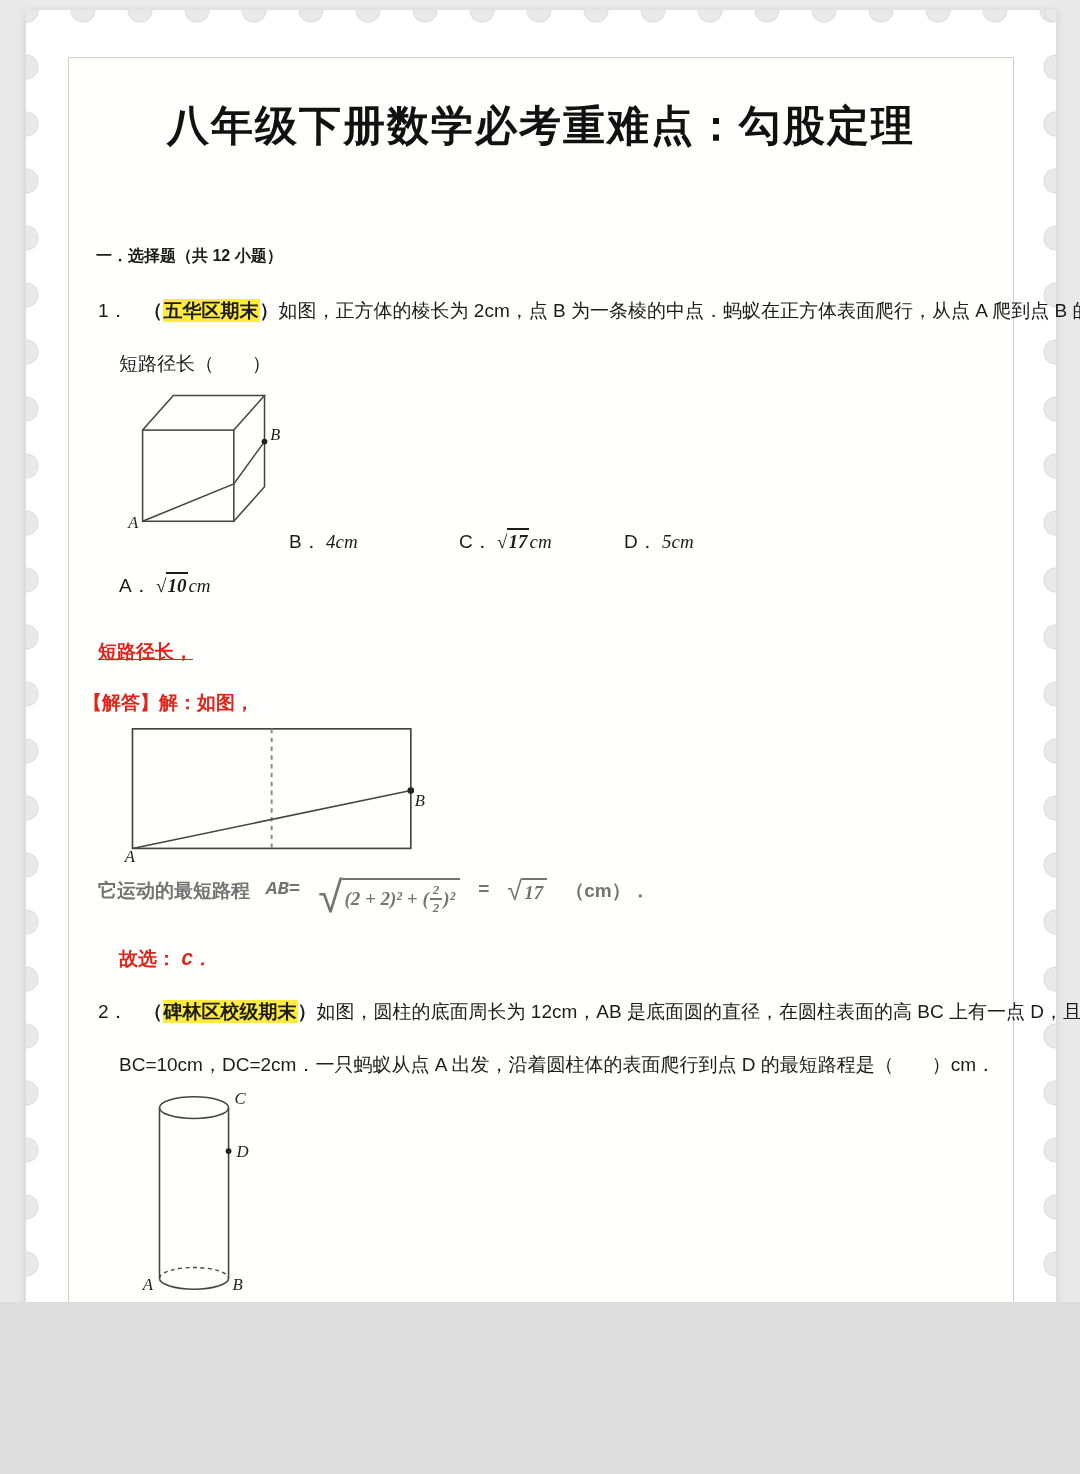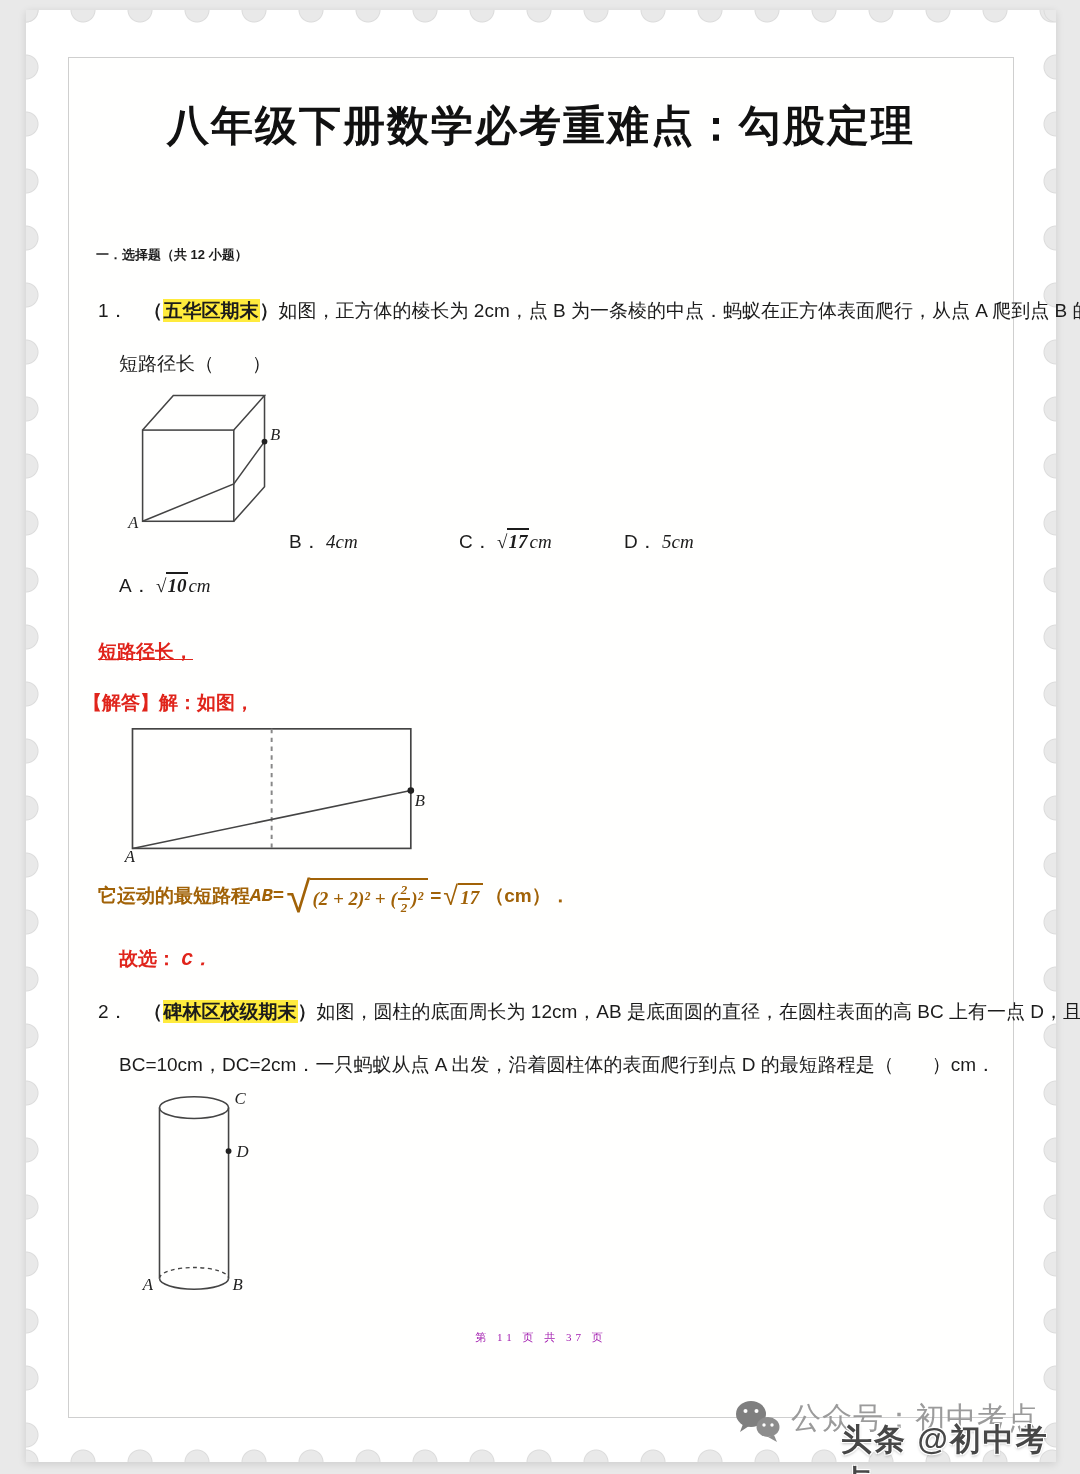--- a/index.html
+++ b/index.html
@@ -1,19 +1,19 @@
 <!DOCTYPE html>
 <html><head>
 <meta charset="utf-8">
 <style>
   * { margin:0; padding:0; box-sizing:border-box; }
   html,body { background:#dddddd; }
   body { font-family:"Liberation Sans","DejaVu Sans",sans-serif; }
   .canvas {
-    position:relative; width:1080px; height:1474px; margin:0 auto;
+    position:relative; width:1080px; height:1302px; margin:0 auto;
     background:#e9e9e9; overflow:hidden;
   }
   
   .stamp {
     position:absolute; left:26px; top:10px; width:1030px; height:1452px;
     background:#ffffff; box-shadow:0 2px 8px rgba(0,0,0,0.12);
   }
   .scallop { position:absolute; pointer-events:none; }
   .scallop.top {
     top:0; left:0; right:0; height:15px;
@@ -37,33 +37,33 @@
   }
   
   .page {
     position:absolute; left:42px; top:47px; right:42px; bottom:44px;
     background:#fffffe; border:1px solid #cfcfcf;
   }
   .abs { position:absolute; white-space:nowrap; }
   .center { left:0; right:0; text-align:center; }
   .doc-title { font-size:42px; font-weight:900; color:#111; letter-spacing:2px; }
   .doc-subtitle { font-size:27px; font-weight:800; color:#e0241b; letter-spacing:1px; }
-  .section-hd { font-size:13px; font-weight:800; color:#1b1b1b; }
+  .section-hd { font-size:16px; font-weight:800; color:#1b1b1b; }
   .qtext { font-size:19px; color:#1c1c1c; }
   .qnum { display:inline-block; margin-right:16px; }
   .hl { background:#ffeb3d; font-weight:800; padding:1px 1px; }
   .bold { font-weight:800; }
   .red { color:#e0241b; }
   .mi { font-family:Liberation Mono, monospace; font-style:italic; }
   .option { font-size:19px; color:#1c1c1c; }
   .option .val { font-family:"Liberation Serif","DejaVu Serif",serif; font-style:italic; }
   .rad-sign { display:inline-block; font-style:normal; font-weight:400; }
   .rad-body { border-top:2px solid currentColor; padding:1px 2px 0 1px; font-weight:800; }
   
-  .formula { display:flex; align-items:center; font-size:19px; font-weight:800; color:#a16207; }
+  .formula { display:flex; align-items:flex-start; font-size:19px; font-weight:800; color:#737373;gap:16px; }
   .formula .mi { font-weight:800; }
   .bigrad { display:inline-flex; align-items:center; margin:0 2px; }
   .bigrad .sign { font-size:44px; font-weight:400; line-height:0.82; transform:translateY(1px); }
   .bigrad .body { border-top:2.5px solid currentColor; padding:3px 5px 0 2px;
                   display:inline-flex; align-items:center;
                   font-family:"Liberation Serif","DejaVu Serif",serif; font-style:italic; }
   .smallrad { display:inline-flex; align-items:center; margin:0 2px; }
   .smallrad .sign { font-size:27px; font-weight:400; line-height:0.9; }
   .smallrad .body { border-top:2.5px solid currentColor; padding:2px 4px 0 2px;
                     font-family:"Liberation Serif","DejaVu Serif",serif; font-style:italic; }

